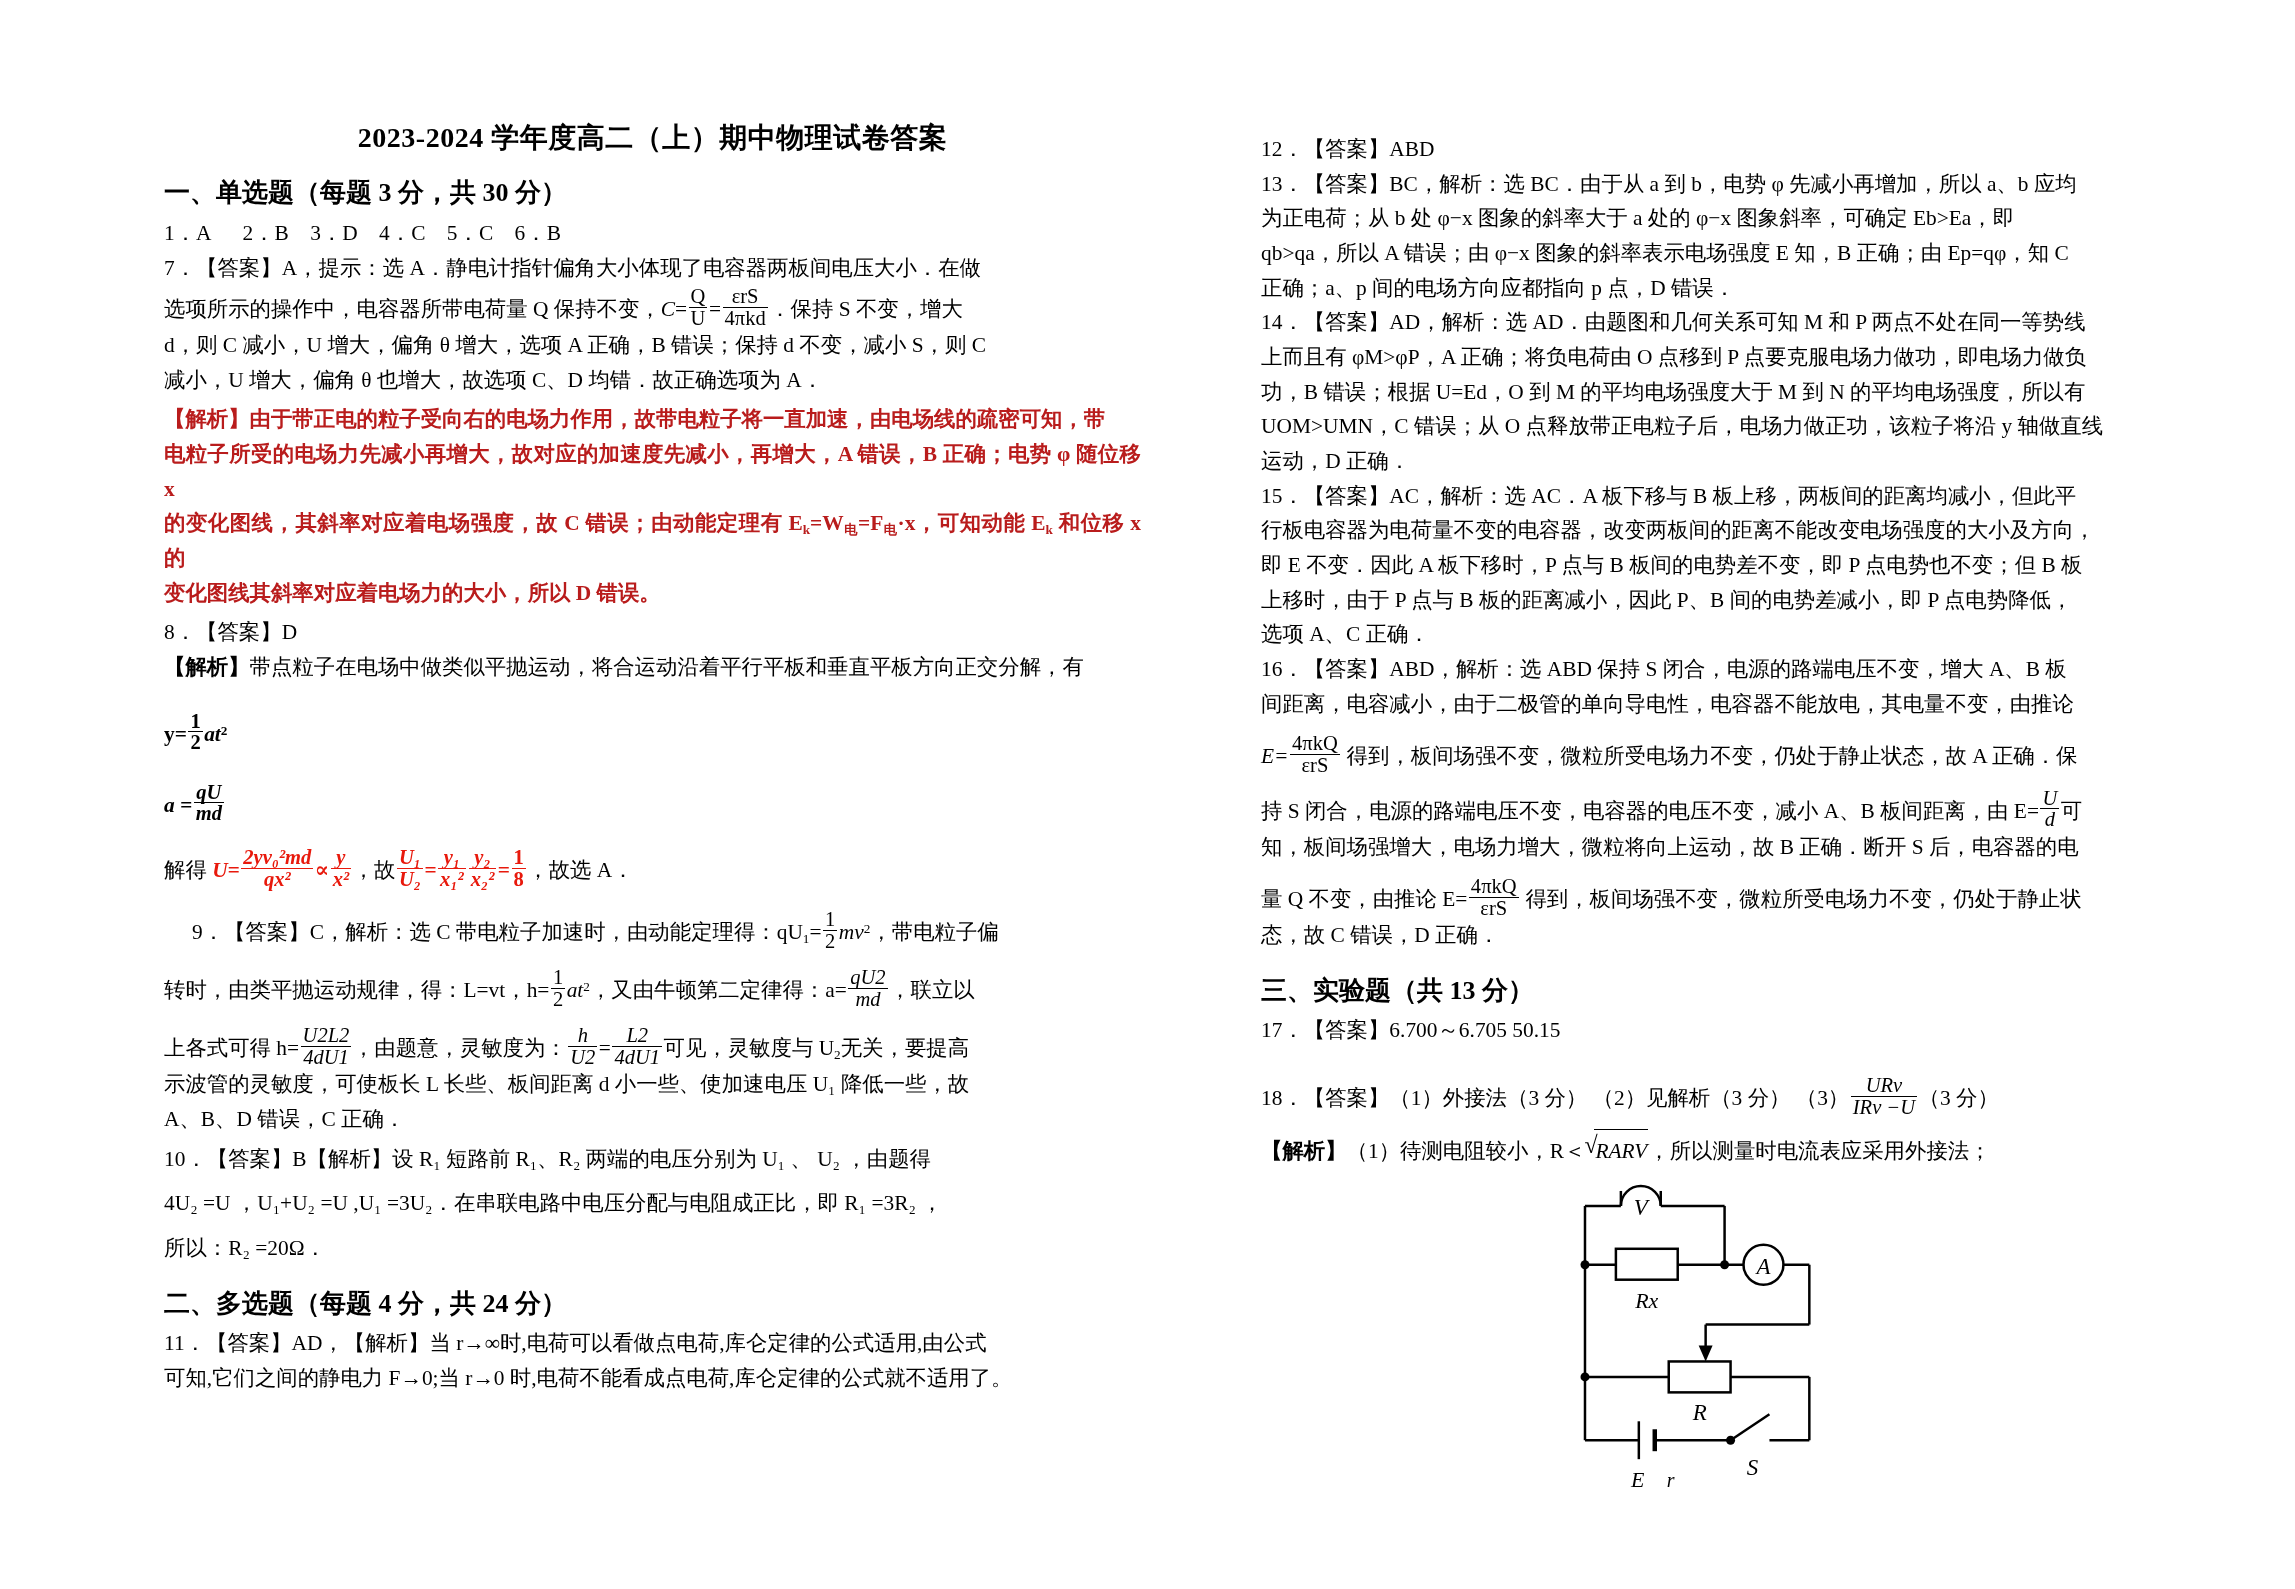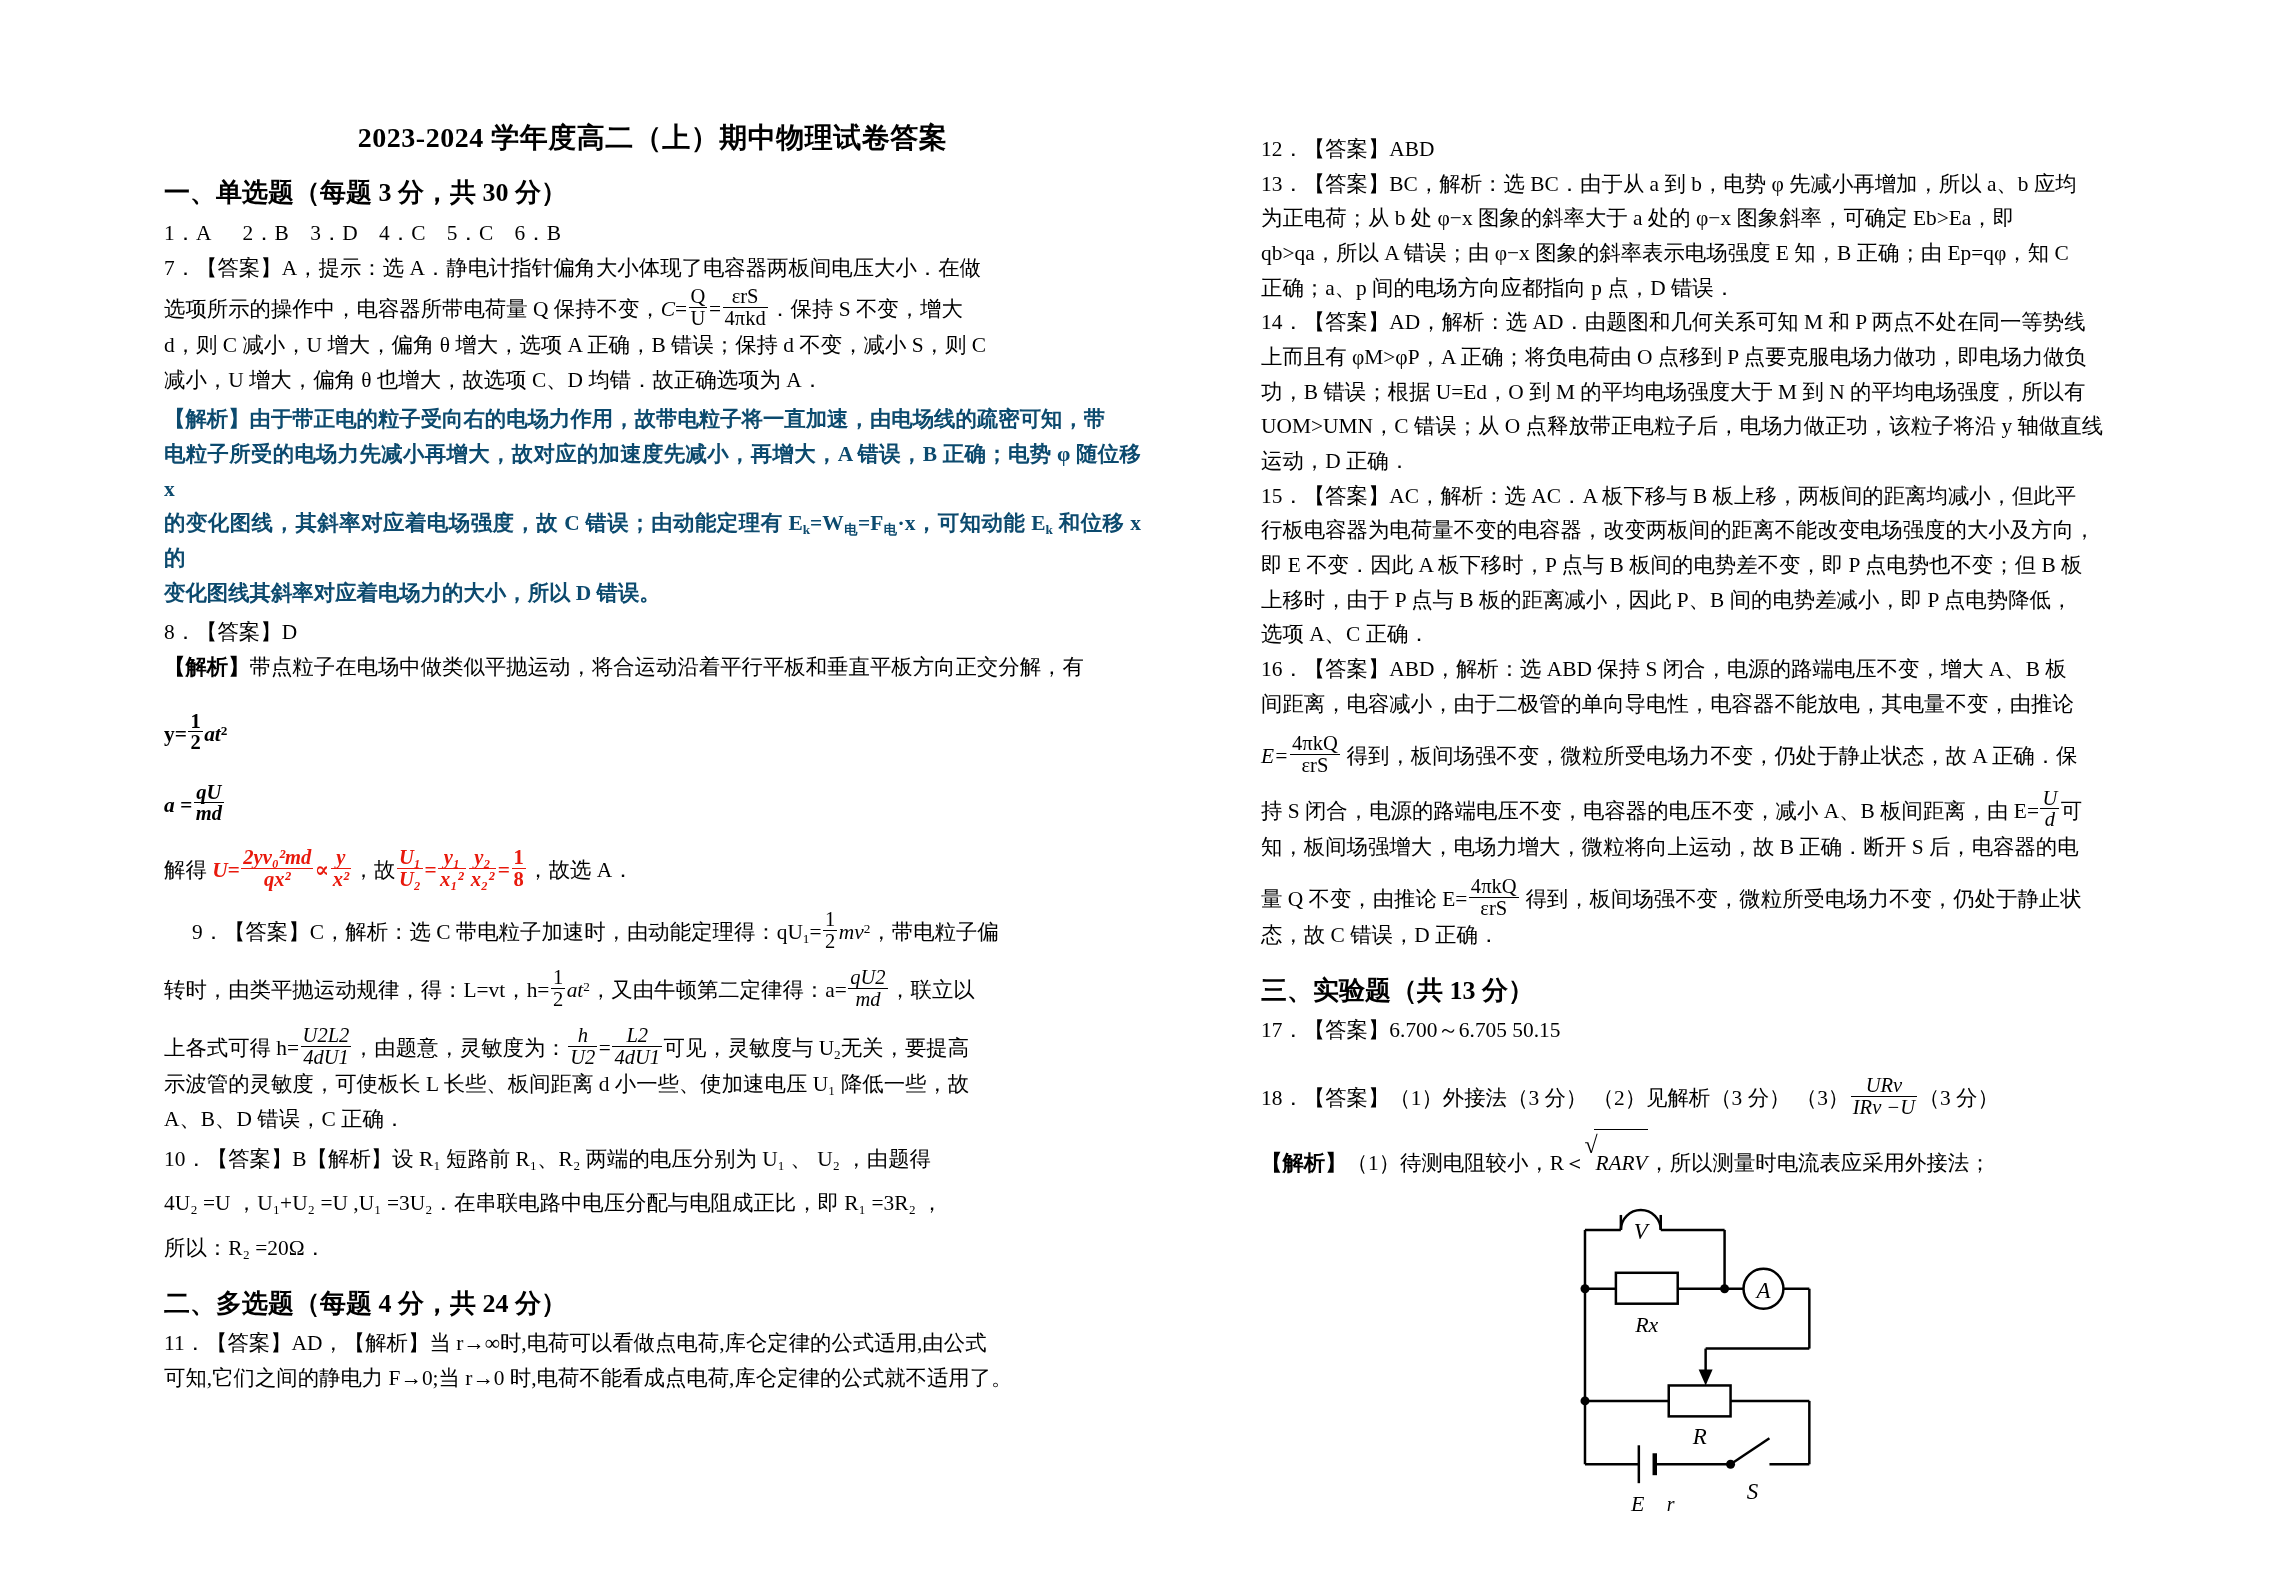--- a/index.html
+++ b/index.html
@@ -36,42 +36,42 @@
 
   p.ln{
     font-size:21.4px;
     line-height:1.62;
     margin:0;
     text-align:justify;
     text-justify:inter-ideograph;
   }
   p.blk{margin-top:5px;}
   .red{color:#e8190c;font-weight:bold;}
-  .red p.ln{color:#0c4a6e;font-weight:bold;}
+  .red p.ln{color:#b91c1c;font-weight:bold;}
 
   i,.it{font-style:italic;}
   sub{font-size:0.62em;vertical-align:-0.28em;}
   sup{font-size:0.62em;vertical-align:0.48em;}
 
   
   .frac{
     display:inline-block;
     vertical-align:-0.42em;
     text-align:center;
     line-height:1.0;
     font-size:0.96em;
     margin:0 1.5px;
   }
   .frac .num{display:block;padding:0 2px;}
   .frac .den{display:block;padding:0 2px;border-top:1.2px solid currentColor;}
   .frac.red .den{border-top-color:#e8190c;}
 
   .sqrt{display:inline-block;position:relative;padding-left:0.42em;}
   .sqrt:before{content:"\221A";position:absolute;left:-0.04em;top:-0.12em;font-size:1.12em;}
-  .sqrt .rad{border-top:1.2px solid currentColor;padding:16px 1px;display:inline-block;}
+  .sqrt .rad{border-top:1.2px solid currentColor;padding:4px 1px;display:inline-block;}
 
   
   .ans-row{font-size:21.4px;line-height:1.7;white-space:pre;}
 
   
   .circuit-wrap{position:relative;width:972px;height:344px;margin-top:3px;}
   .circuit{position:absolute;left:294px;top:0;}
   .spacer{height:0.5px;}
 </style>
 </head>

